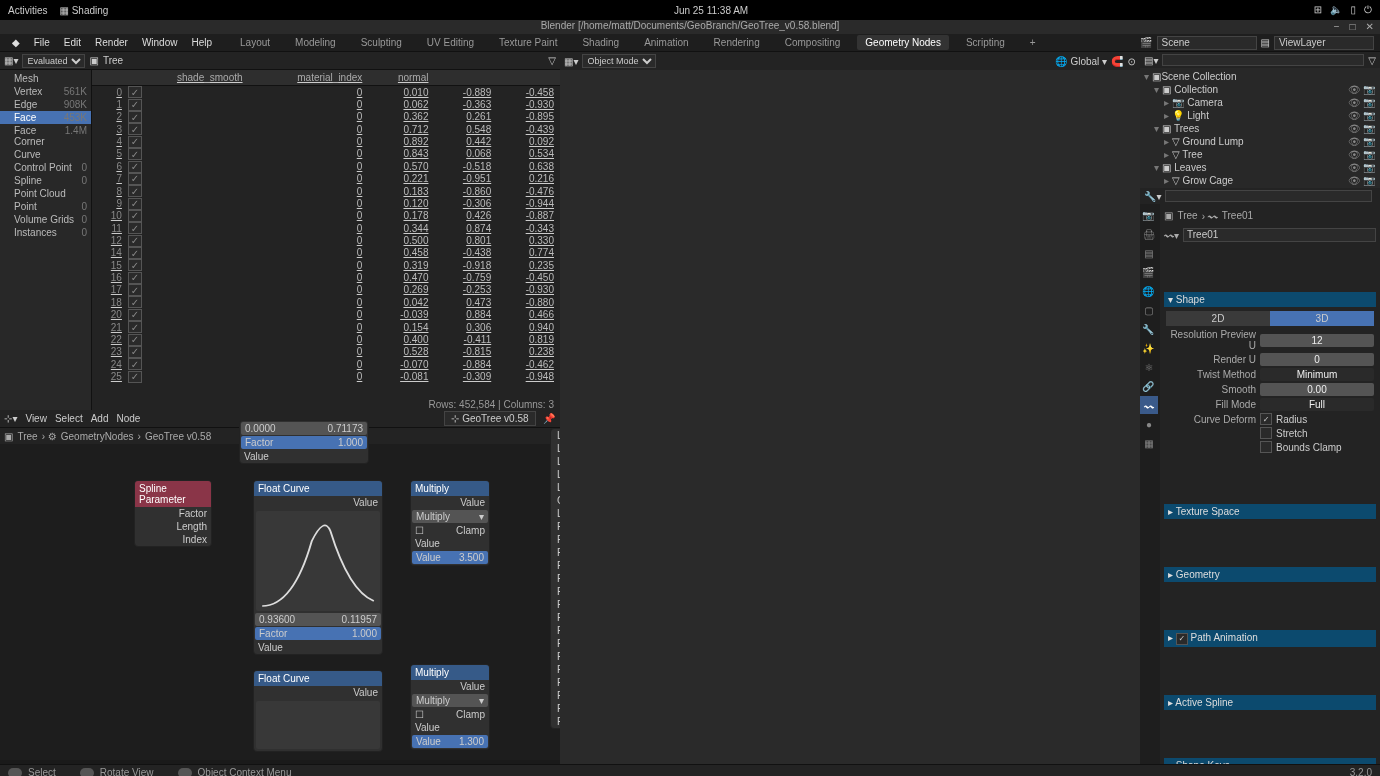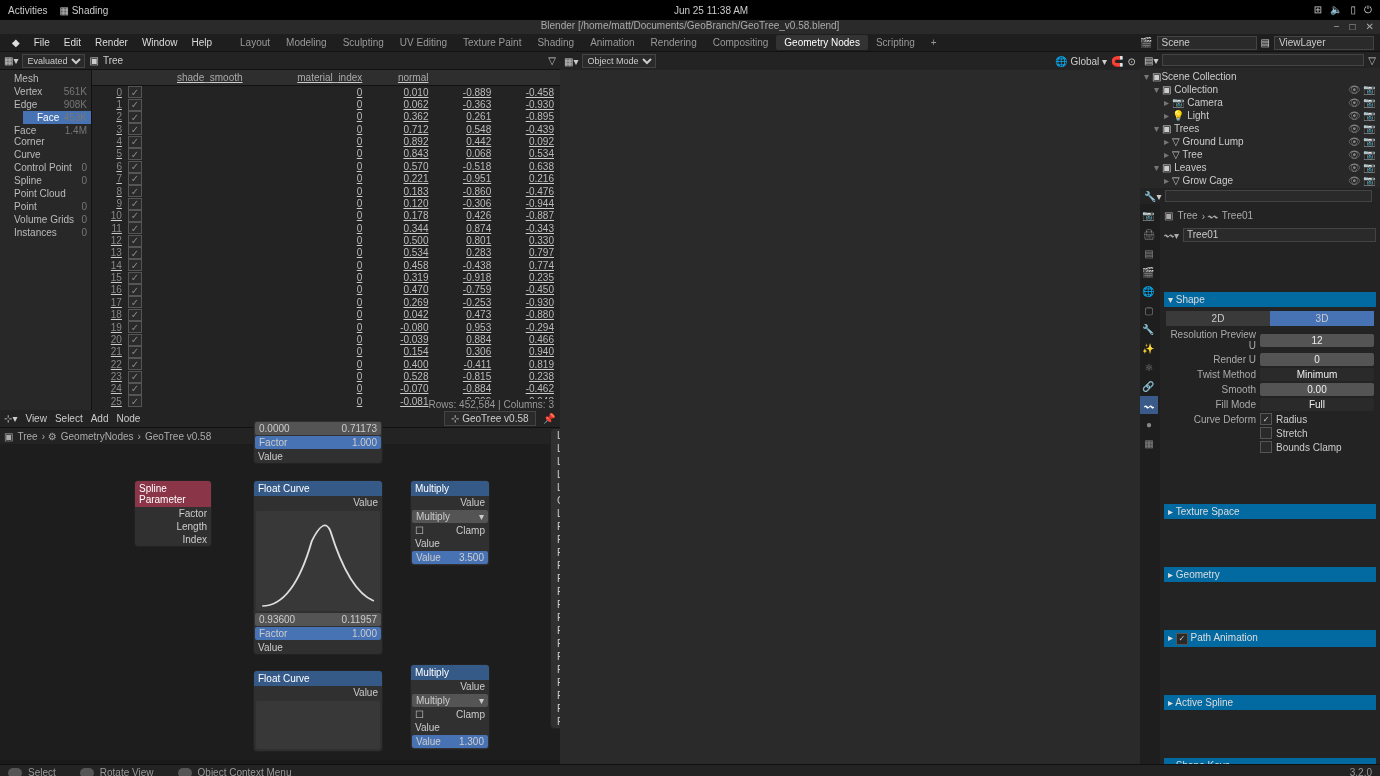--- a/index.html
+++ b/index.html
@@ -4,37 +4,37 @@
 <style>
 * { margin: 0; padding: 0; box-sizing: border-box; font-family: sans-serif; font-size: 10px; }
 body { background: #1a1a1a; color: #ccc; width: 1380px; height: 776px; overflow: hidden; }
 .topbar { background: #000; height: 16px; display: flex; align-items: center; padding: 10px 8px; justify-content: space-between; }
 .topbar-left { display: flex; gap: 12px; }
 .topbar-right { display: flex; gap: 8px; }
 .titlebar { background: #2a2a2a; height: 14px; display: flex; justify-content: center; align-items: flex-start; color: #aaa; position: relative; }
 .titlebar-close { position: absolute; right: 6px; cursor: pointer; }
 .menubar { background: #1e1e1e; height: 18px; display: flex; align-items: center; padding: 0 6px; gap: 2px; border-bottom: 1px solid #111; }
 .menubar > span { padding: 0 6px; cursor: pointer; color: #ddd; }
-.menubar .workspaces { display: flex; margin-left: 12px; }
+.menubar .workspaces { display: flex; margin-left: 12px; gap: 9px; }
 .menubar .workspaces span { padding: 2px 8px; color: #999; cursor: pointer; }
 .menubar .workspaces .active { background: #333; color: #fff; border-radius: 2px; }
 .menubar-right { margin-left: auto; display: flex; gap: 4px; align-items: center; }
 .menubar-right input { background: #2a2a2a; border: 1px solid #444; color: #ccc; padding: 1px 4px; width: 100px; height: 14px; }
 .main-layout { display: flex; height: calc(100% - 64px); }
 .left-col { width: 560px; display: flex; flex-direction: column; }
 .mid-col { flex: 1; position: relative; background: #2a2a2a; }
 .right-col { width: 240px; background: #232323; display: flex; flex-direction: column; }
 
 .spreadsheet-hdr { background: #232323; height: 18px; display: flex; align-items: center; padding: 0 4px; gap: 4px; border-bottom: 1px solid #111; }
 .spreadsheet-hdr select { background: #2a2a2a; border: 1px solid #444; color: #ccc; height: 14px; font-size: 9px; }
 .spreadsheet { display: flex; height: 340px; background: #232323; }
 .ss-tree { width: 92px; background: #282828; border-right: 1px solid #111; padding: 2px 0; }
 .ss-tree div { padding: 1px 4px 1px 14px; color: #bbb; cursor: pointer; display: flex; justify-content: space-between; }
 .ss-tree .l1 { }
-.ss-tree .active { background: #4772b3; color: #fff; margin-left: 23px; }
+.ss-tree .active { background: #4772b3; color: #fff; }
 .ss-tree .cnt { color: #777; font-size: 10px; }
 .ss-table { flex: 1; overflow: hidden; position: relative; text-decoration: underline; }
 .ss-table table { border-collapse: collapse; width: 100%; }
 .ss-table th { background: #2e2e2e; text-align: right; padding: 2px 6px; font-weight: normal; color: #aaa; border-bottom: 1px solid #111; }
 .ss-table td { text-align: right; padding: 0 6px; color: #bbb; height: 12px; }
 .ss-table td.idx { color: #888; }
 .ss-table td.chk::before { content: "✓"; color: #888; }
 .ss-footer { position: absolute; bottom: 0; right: 6px; background: #232323; color: #999; }
 
 .viewport-hdr { background: #232323; height: 18px; display: flex; align-items: center; padding: 0 4px; gap: 4px; }
@@ -73,21 +73,21 @@
 .outliner .indent2 { padding-left: 24px; }
 
 .props { flex: 1; background: #232323; display: flex; overflow: hidden; }
 .props-tabs { width: 20px; background: #1e1e1e; display: flex; flex-direction: column; gap: 1px; padding-top: 2px; }
 .props-tabs span { width: 18px; height: 18px; display: flex; align-items: center; justify-content: center; cursor: pointer; color: #888; }
 .props-tabs .active { background: #3a5a8a; color: #fff; }
 .props-body { flex: 1; padding: 2px 4px; overflow-y: auto; }
 .props-body .crumb { color: #aaa; padding: 2px 0; display: flex; gap: 4px; align-items: center; }
 .props-body .crumb input { background: #2a2a2a; border: 1px solid #444; color: #ccc; flex: 1; height: 14px; padding: 0 3px; }
 .props-panel { margin-top: 4px; }
-.props-panel .phdr { background: #0369a1; padding: 2px 4px; cursor: pointer; color: #ddd; margin-top: 48px; }
+.props-panel .phdr { background: #0c4a6e; padding: 2px 4px; cursor: pointer; color: #ddd; margin-top: 48px; }
 .props-panel .pbody { padding: 2px 0; }
 .prow { display: flex; align-items: center; padding: 1px 2px; gap: 4px; }
 .prow label { width: 90px; text-align: right; color: #aaa; }
 .prow .fld { flex: 1; background: #545454; border-radius: 2px; padding: 1px 4px; text-align: center; color: #eee; }
 .prow .fld.sel { background: #2a2a2a; }
 .btngrp { display: flex; margin: 2px; }
 .btngrp span { flex: 1; text-align: center; background: #3a3a3a; padding: 2px; cursor: pointer; }
 .btngrp .active { background: #4772b3; }
 .chk { width: 12px; height: 12px; background: #2a2a2a; border: 1px solid #555; display: inline-flex; align-items: center; justify-content: center; }
 .chk.on::before { content: "✓"; color: #ccc; font-size: 8px; }
@@ -314,28 +314,20 @@
               </tr>
               <tr>
                 <td class="idx">12</td>
                 <td class="chk"></td>
                 <td>0</td>
                 <td>0.500</td>
                 <td>0.801</td>
                 <td>0.330</td>
               </tr>
               <tr>
-                <td class="idx">13</td>
-                <td class="chk"></td>
-                <td>0</td>
-                <td>0.534</td>
-                <td>0.283</td>
-                <td>0.797</td>
-              </tr>
-              <tr>
                 <td class="idx">14</td>
                 <td class="chk"></td>
                 <td>0</td>
                 <td>0.458</td>
                 <td>-0.438</td>
                 <td>0.774</td>
               </tr>
               <tr>
                 <td class="idx">15</td>
                 <td class="chk"></td>
@@ -360,28 +352,20 @@
                 <td>-0.253</td>
                 <td>-0.930</td>
               </tr>
               <tr>
                 <td class="idx">18</td>
                 <td class="chk"></td>
                 <td>0</td>
                 <td>0.042</td>
                 <td>0.473</td>
                 <td>-0.880</td>
-              </tr>
-              <tr>
-                <td class="idx">19</td>
-                <td class="chk"></td>
-                <td>0</td>
-                <td>-0.080</td>
-                <td>0.953</td>
-                <td>-0.294</td>
               </tr>
               <tr>
                 <td class="idx">20</td>
                 <td class="chk"></td>
                 <td>0</td>
                 <td>-0.039</td>
                 <td>0.884</td>
                 <td>0.466</td>
               </tr>
               <tr>
@@ -454,21 +438,21 @@
           <div class="node-row">
               <span></span>
               <span>Length</span>
             </div>
           <div class="node-row">
               <span></span>
               <span>Index</span>
             </div>
         </div>
 
-        <div class="node" style="left:253px;top:-8px;width:130px">
+        <div class="node" style="left:239px;top:-8px;width:130px">
           <div class="node-row num">
               <span>0.0000</span>
               <span>0.71173</span>
             </div>
           <div class="node-row val">
               <span>Factor</span>
               <span>1.000</span>
             </div>
           <div class="node-row">
               <span>Value</span>

